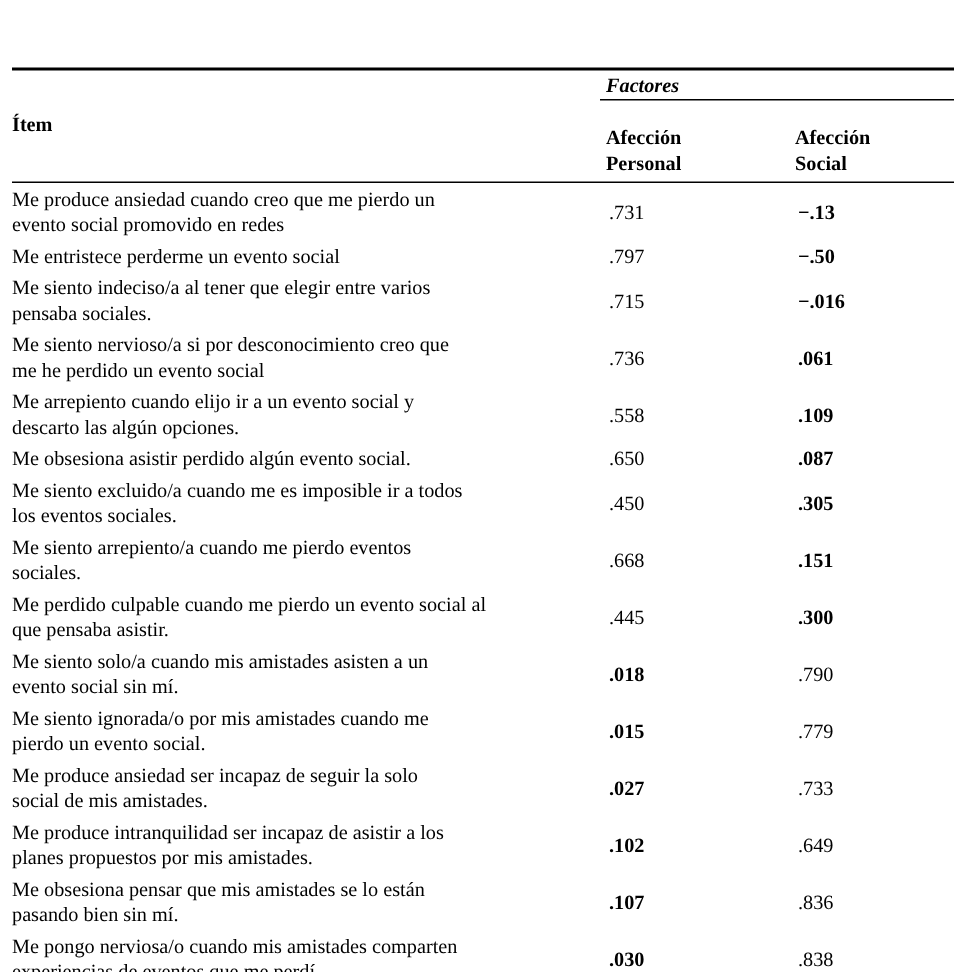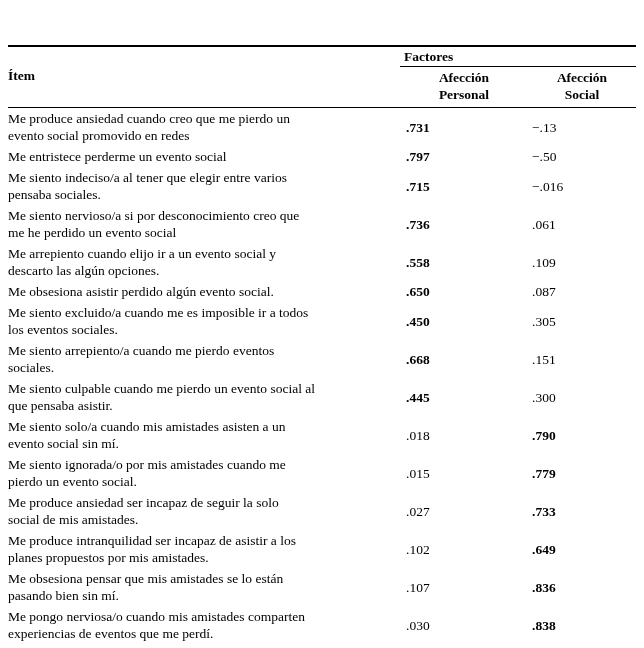--- a/index.html
+++ b/index.html
@@ -35,46 +35,46 @@
     vertical-align: middle;
     padding: 1px 2px 1px 0;
   }
   th {
     font-weight: bold;
     white-space: pre-line;
   }
   th.group-header {
     border-bottom: 1.5px solid #000;
     padding-left: 4px;
+    font-style: italic;
   }
   thead tr.subhead th,
   thead th.item-header {
     border-bottom: 1.5px solid #000;
   }
   th.item-header {
     vertical-align: middle;
     padding-bottom: 4px;
   }
   thead tr.subhead th {
-    padding-top: 2px;
+    padding-top: 16px;
     padding-bottom: 4px;
     padding-left: 4px;
-    text-align: center;
   }
   td.item-cell {
     white-space: pre-line;
     padding-top: 2px;
     padding-bottom: 2px;
   }
   td.val-cell {
     padding-left: 6px;
-    font-weight: normal;
+    font-weight: bold;
   }
   td.val-cell.bold {
-    font-weight: bold;
+    font-weight: normal;
     margin-left: 42px;
   }
 </style>
 </head>
 <body>
 
 <div class="sheet">
   <table class="factor-table">
     <colgroup>
       <col class="c-item">
@@ -134,21 +134,21 @@
           <td class="val-cell bold">.450</td>
           <td class="val-cell">.305</td>
         </tr>
         <tr>
           <td class="item-cell">Me siento arrepiento/a cuando me pierdo eventos
 sociales.</td>
           <td class="val-cell bold">.668</td>
           <td class="val-cell">.151</td>
         </tr>
         <tr>
-          <td class="item-cell">Me siento culpable cuando me pierdo un evento social al
+          <td class="item-cell">Me perdido culpable cuando me pierdo un evento social al
 que pensaba asistir.</td>
           <td class="val-cell bold">.445</td>
           <td class="val-cell">.300</td>
         </tr>
         <tr>
           <td class="item-cell">Me siento solo/a cuando mis amistades asisten a un
 evento social sin mí.</td>
           <td class="val-cell">.018</td>
           <td class="val-cell bold">.790</td>
         </tr>

